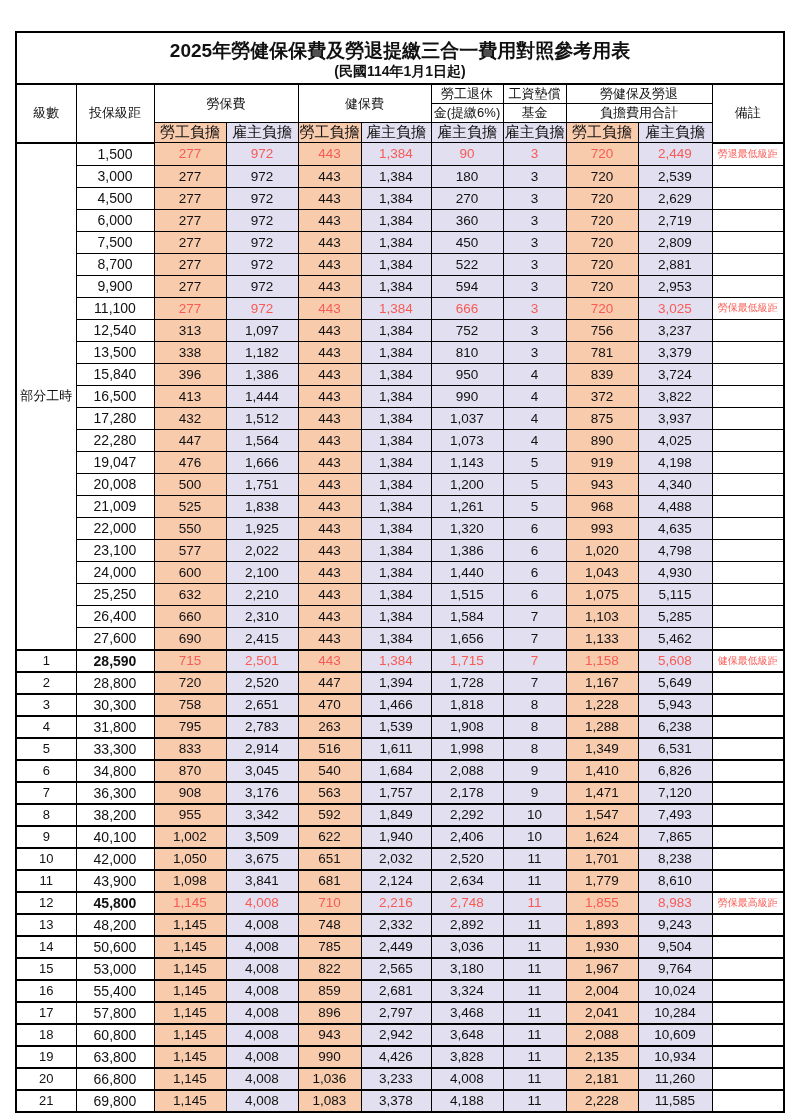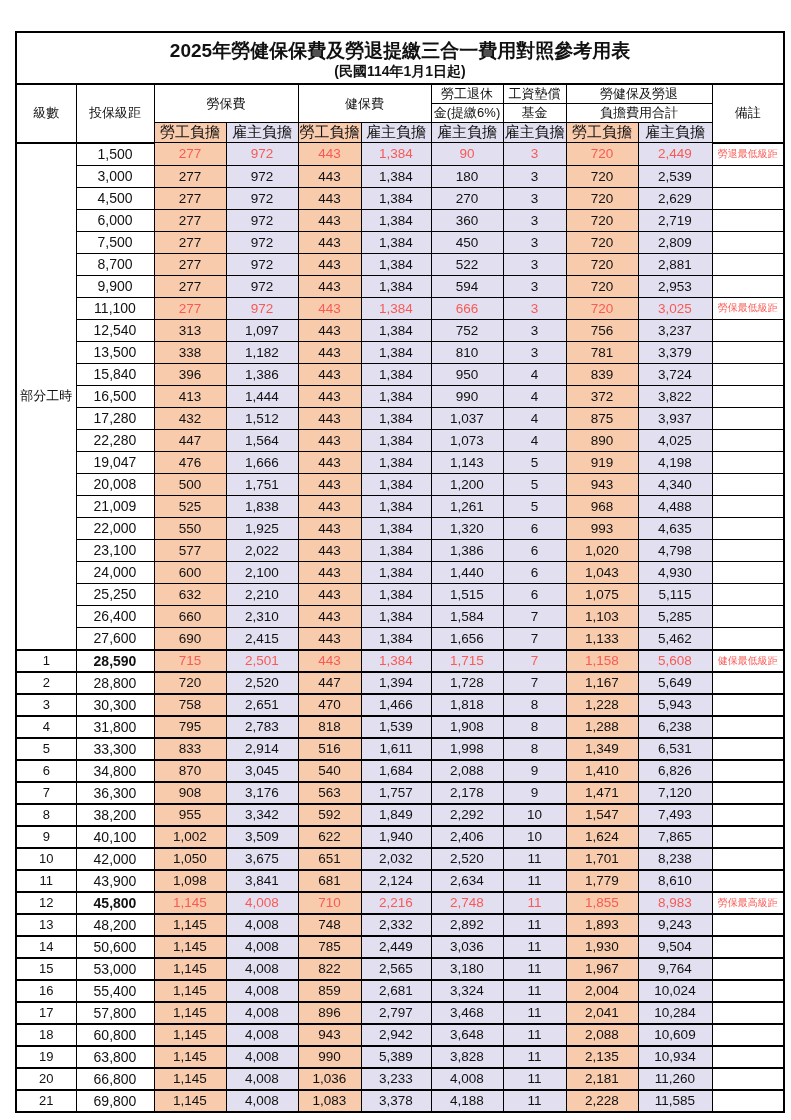--- a/index.html
+++ b/index.html
@@ -400,21 +400,21 @@
           <td class="er val">8</td>
           <td class="emp val">1,228</td>
           <td class="er val">5,943</td>
           <td class="remark"></td>
         </tr>
         <tr class="num">
           <td class="level-cell">4</td>
           <td class="bracket">31,800</td>
           <td class="emp val">795</td>
           <td class="er val">2,783</td>
-          <td class="emp val">818</td>
+          <td class="emp val">263</td>
           <td class="er val">1,539</td>
           <td class="er val">1,908</td>
           <td class="er val">8</td>
           <td class="emp val">1,288</td>
           <td class="er val">6,238</td>
           <td class="remark"></td>
         </tr>
         <tr class="num">
           <td class="level-cell">5</td>
           <td class="bracket">33,300</td>
@@ -596,21 +596,21 @@
           <td class="emp val">2,088</td>
           <td class="er val">10,609</td>
           <td class="remark"></td>
         </tr>
         <tr class="num">
           <td class="level-cell">19</td>
           <td class="bracket">63,800</td>
           <td class="emp val">1,145</td>
           <td class="er val">4,008</td>
           <td class="emp val">990</td>
-          <td class="er val">5,389</td>
+          <td class="er val">4,426</td>
           <td class="er val">3,828</td>
           <td class="er val">11</td>
           <td class="emp val">2,135</td>
           <td class="er val">10,934</td>
           <td class="remark"></td>
         </tr>
         <tr class="num">
           <td class="level-cell">20</td>
           <td class="bracket">66,800</td>
           <td class="emp val">1,145</td>

